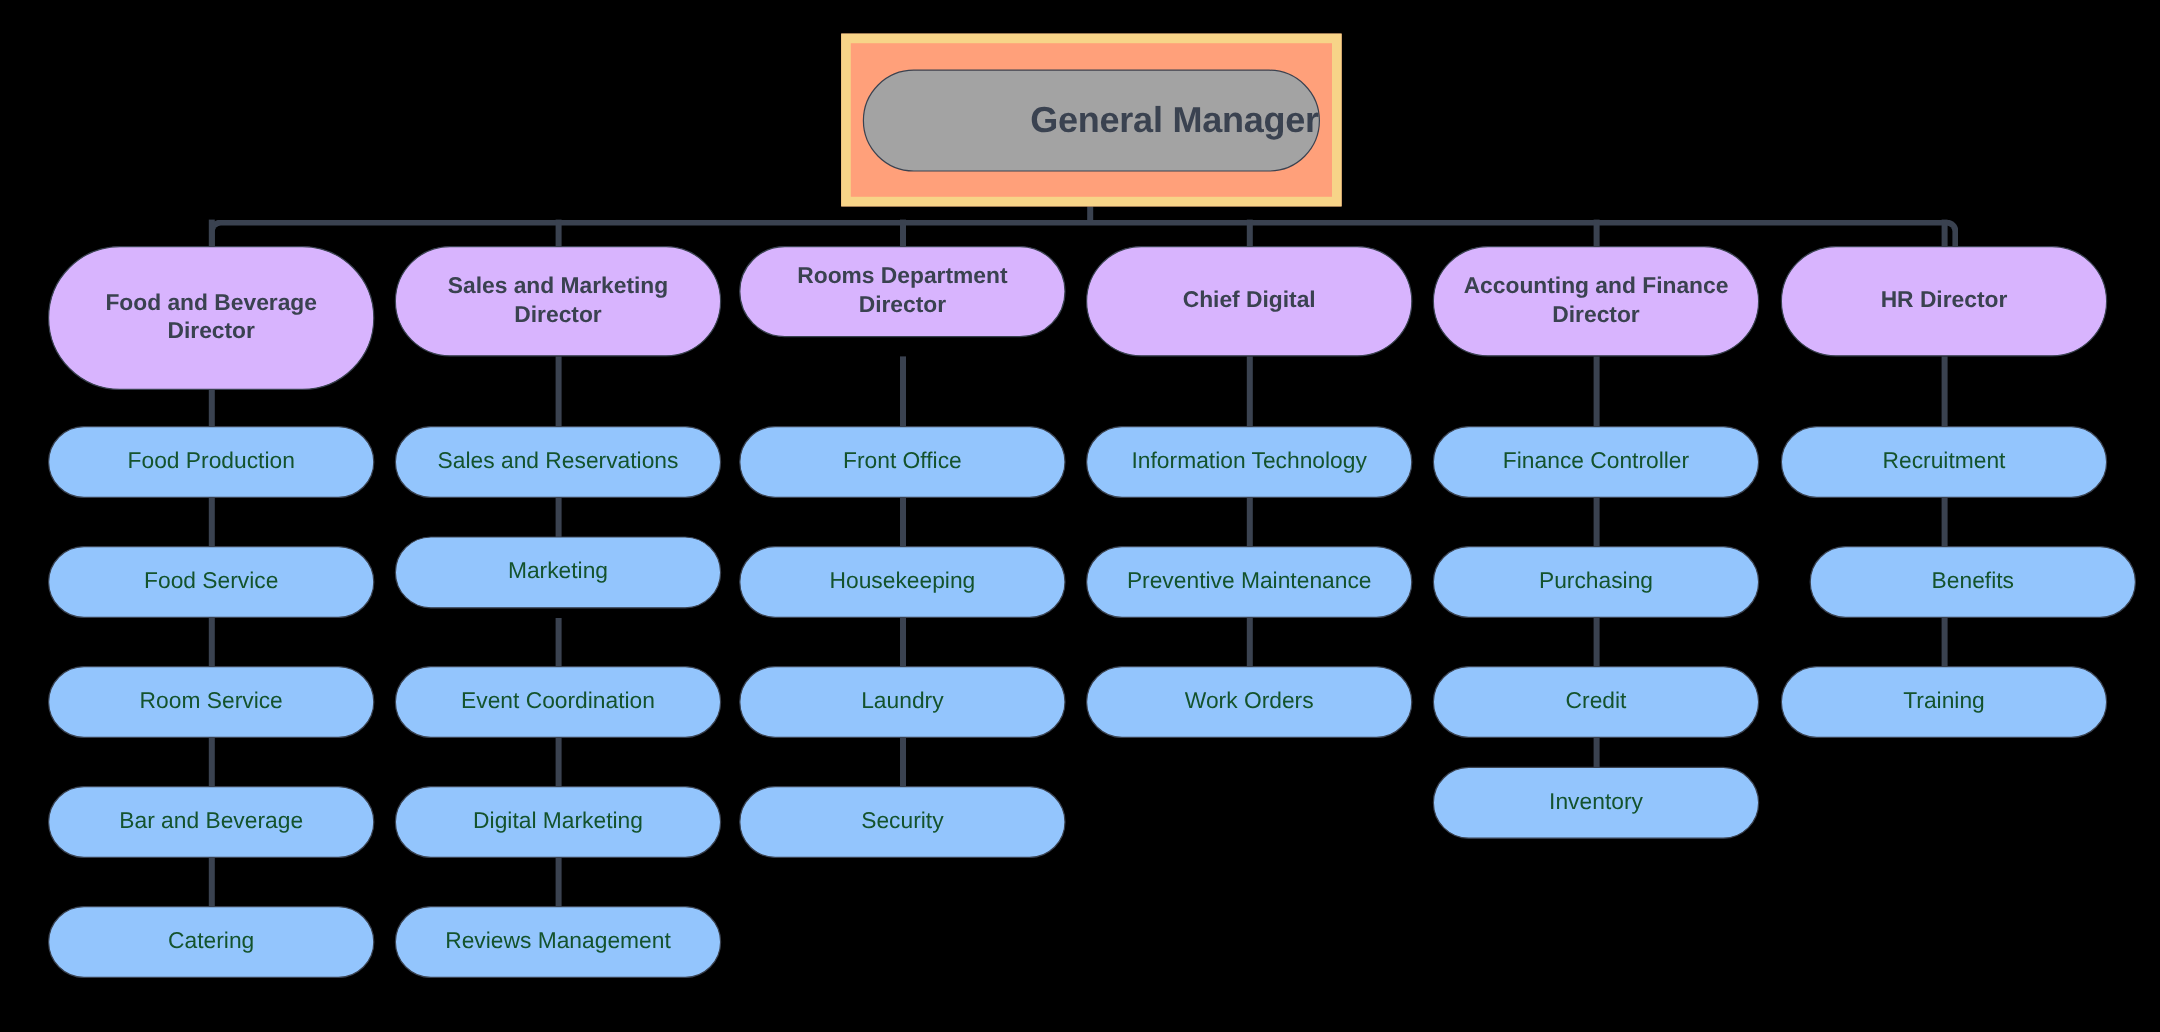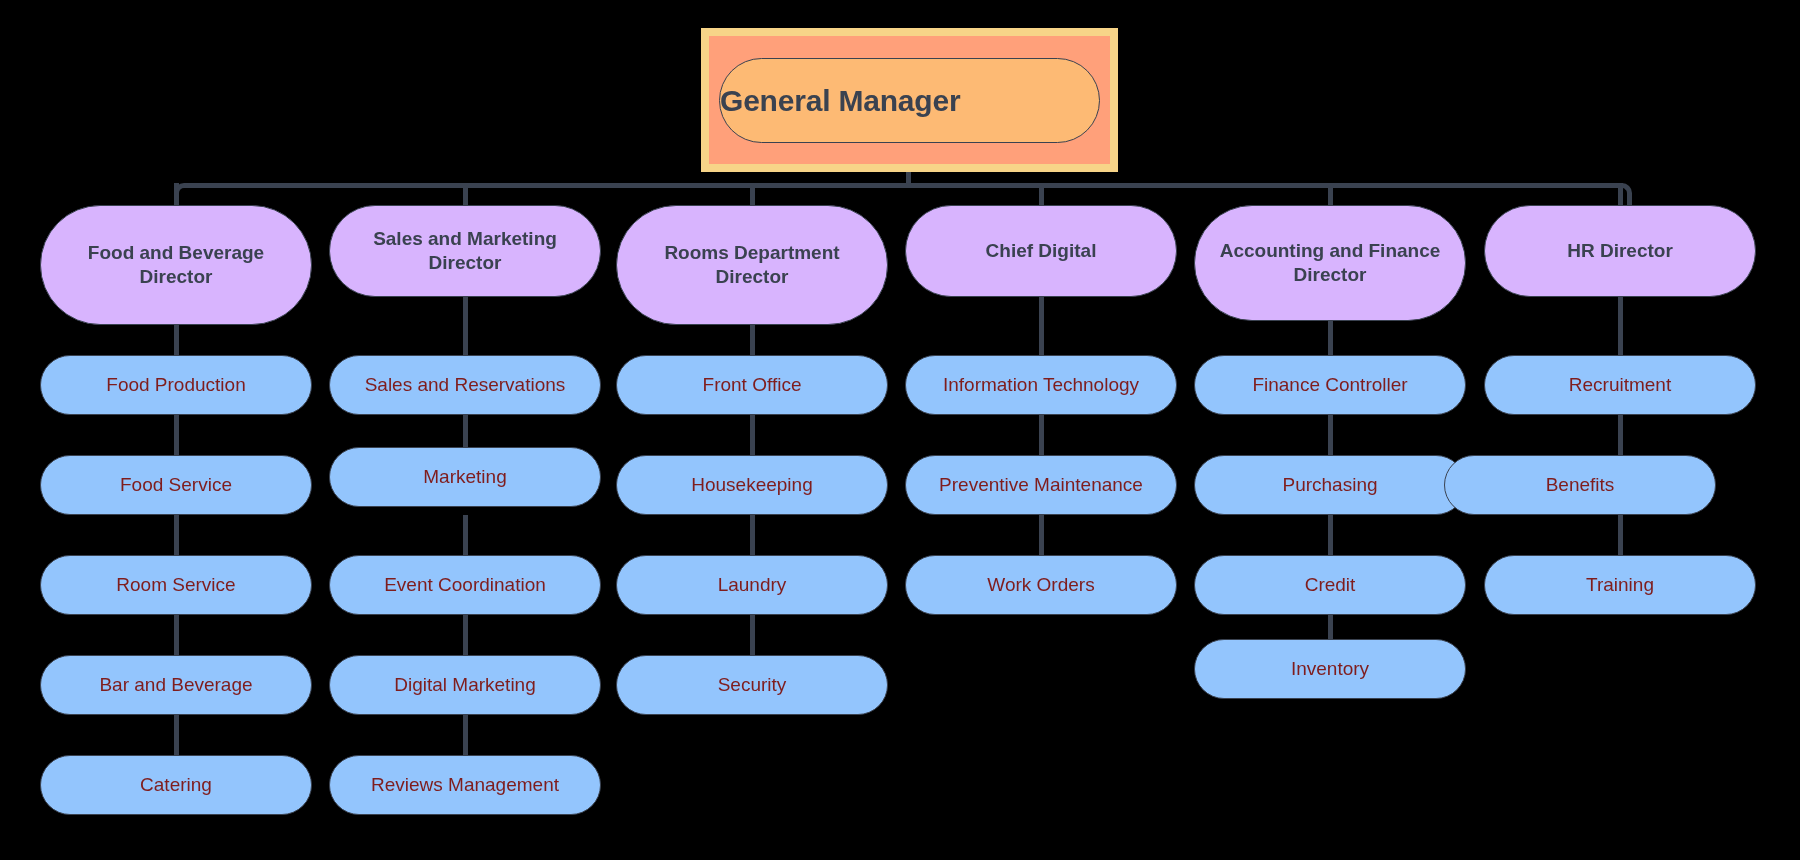--- a/index.html
+++ b/index.html
@@ -43,27 +43,27 @@
   
   .root-frame {
     position: absolute;
     background: #FFA07A;
     border: 8px solid #F7D488;
     box-sizing: border-box;
     z-index: 2;
   }
   .root-pill {
     position: absolute;
-    background: #fdba74;
+    background: #a3a3a3;
     border: 1.5px solid #3a4250;
     border-radius: 999px;
     box-sizing: border-box;
     display: flex;
     align-items: center;
-    justify-content: flex-start;
+    justify-content: flex-end;
     z-index: 3;
     color: #3a4250;
     font-weight: bold;
     font-size: 30px;
     letter-spacing: -0.2px;
   }
 
   
   .node {
     position: absolute;
@@ -82,21 +82,21 @@
     background: #D8B4FE;
     font-weight: bold;
     font-size: 19px;
     padding: 0 10px;
   }
   .node.leaf {
     background: #93C5FD;
     font-weight: normal;
     font-size: 19px;
     padding: 0 10px;
-    color: #7f1d1d;
+    color: #14532d;
   }
 </style>
 </head>
 <body>
 
 <div id="org-chart">
 
   <div class="root-frame" style="left:701px; top:28px; width:417px; height:144px;"></div>
   <div class="root-pill" style="left:719px; top:58px; width:381px; height:85px;">
     <span>General Manager</span>
@@ -149,21 +149,21 @@
       </div>
       <div class="conn" style="left:462.5px; top:615px; width:5px; height:40px;"></div>
       <div class="node leaf" style="left:329px; top:655px; width:272px; height:60px;align-items:center;">
         <span>Digital Marketing</span>
       </div>
       <div class="conn" style="left:462.5px; top:715px; width:5px; height:40px;"></div>
       <div class="node leaf" style="left:329px; top:755px; width:272px; height:60px;">
         <span>Reviews Management</span>
       </div>
       <div class="conn" style="left:749.5px; top:183px; width:5px; height:22px;"></div>
-      <div class="node director" style="left:616px; top:205px; width:272px; height:120px;">
+      <div class="node director" style="left:616px; top:205px; width:272px; height:76px;">
         <span>Rooms Department Director</span>
       </div>
       <div class="conn" style="left:749.5px; top:297px; width:5px; height:58px;"></div>
       <div class="node leaf" style="left:616px; top:355px; width:272px; height:60px;">
         <span>Front Office</span>
       </div>
       <div class="conn" style="left:749.5px; top:415px; width:5px; height:40px;"></div>
       <div class="node leaf" style="left:616px; top:455px; width:272px; height:60px;">
         <span>Housekeeping</span>
       </div>
@@ -185,21 +185,21 @@
       </div>
       <div class="conn" style="left:1038.5px; top:415px; width:5px; height:40px;"></div>
       <div class="node leaf" style="left:905px; top:455px; width:272px; height:60px;">
         <span>Preventive Maintenance</span>
       </div>
       <div class="conn" style="left:1038.5px; top:515px; width:5px; height:40px;"></div>
       <div class="node leaf" style="left:905px; top:555px; width:272px; height:60px;">
         <span>Work Orders</span>
       </div>
       <div class="conn" style="left:1327.5px; top:183px; width:5px; height:22px;"></div>
-      <div class="node director" style="left:1194px; top:205px; width:272px; height:116px;">
+      <div class="node director" style="left:1194px; top:205px; width:272px; height:92px;">
         <span>Accounting and Finance Director</span>
       </div>
       <div class="conn" style="left:1327.5px; top:297px; width:5px; height:58px;"></div>
       <div class="node leaf" style="left:1194px; top:355px; width:272px; height:60px;">
         <span>Finance Controller</span>
       </div>
       <div class="conn" style="left:1327.5px; top:415px; width:5px; height:40px;"></div>
       <div class="node leaf" style="left:1194px; top:455px; width:272px; height:60px;">
         <span>Purchasing</span>
       </div>
@@ -213,21 +213,21 @@
       </div>
       <div class="conn" style="left:1617.5px; top:183px; width:5px; height:22px;"></div>
       <div class="node director" style="left:1484px; top:205px; width:272px; height:92px;">
         <span>HR Director</span>
       </div>
       <div class="conn" style="left:1617.5px; top:297px; width:5px; height:58px;"></div>
       <div class="node leaf" style="left:1484px; top:355px; width:272px; height:60px;">
         <span>Recruitment</span>
       </div>
       <div class="conn" style="left:1617.5px; top:415px; width:5px; height:40px;"></div>
-      <div class="node leaf" style="left:1444px; top:455px; width:272px; height:60px;">
+      <div class="node leaf" style="left:1508px; top:455px; width:272px; height:60px;">
         <span>Benefits</span>
       </div>
       <div class="conn" style="left:1617.5px; top:515px; width:5px; height:40px;"></div>
       <div class="node leaf" style="left:1484px; top:555px; width:272px; height:60px;">
         <span>Training</span>
       </div>
     </div>
 
 </div>
 

